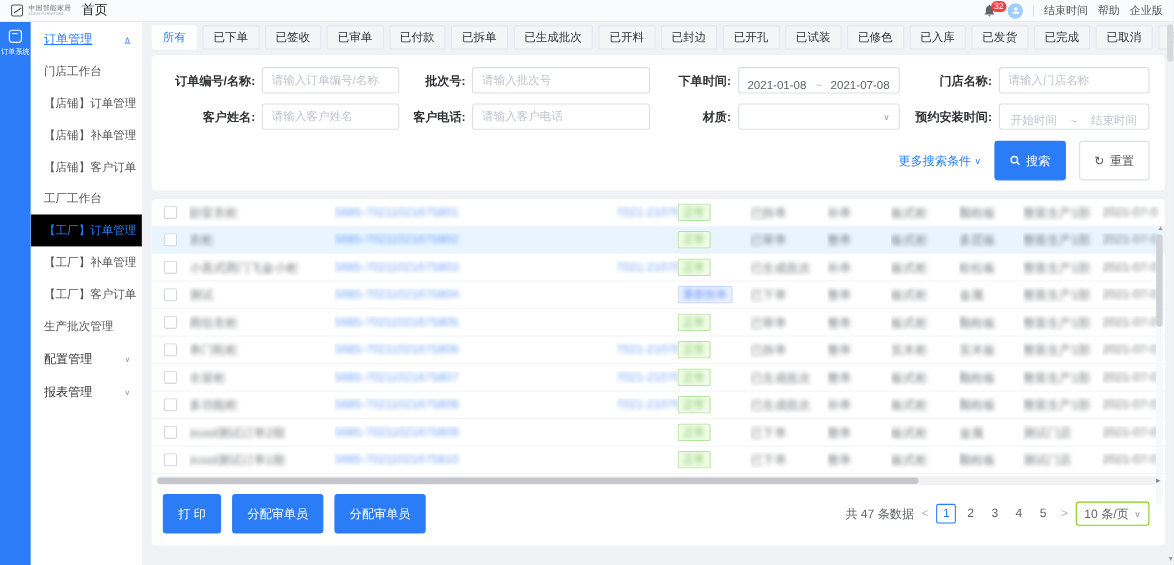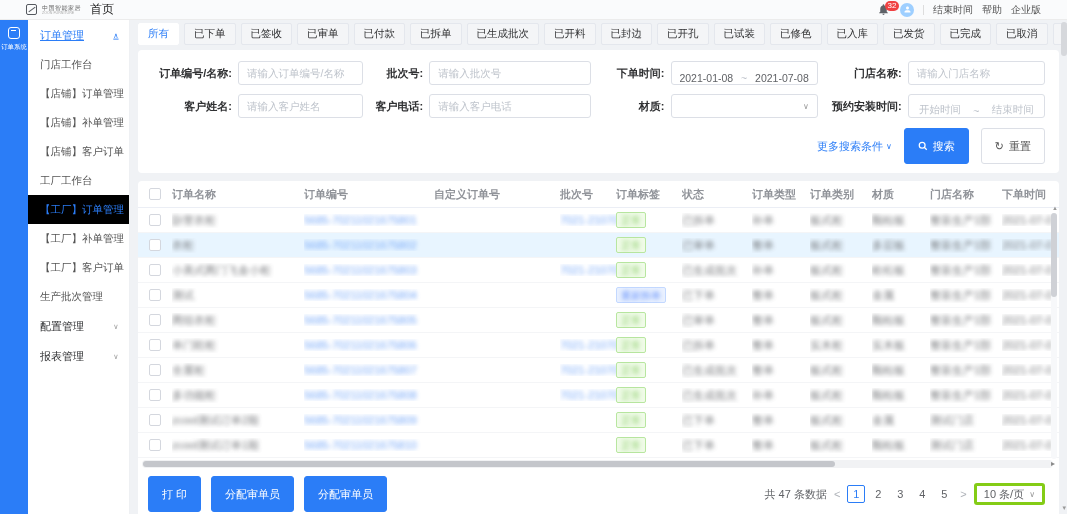--- a/index.html
+++ b/index.html
@@ -1,20 +1,20 @@
 <!DOCTYPE html>
 <html><head>
 <meta charset="utf-8">
 <style>
   html,body{margin:0;padding:0;background:#e9ebee;font-family:"Liberation Sans","DejaVu Sans",sans-serif;}
   *{box-sizing:border-box;}
   #app{position:relative;width:1067px;height:514px;background:#f0f2f5;overflow:hidden;font-size:11px;color:#303133;}
 
   
-  .hdr{position:absolute;top:0;left:0;right:0;height:20px;background:#fafbfc;border-bottom:1px solid #ececec;display:flex;align-items:center;justify-content:space-between;padding:0 26px;}
+  .hdr{position:absolute;top:0;left:0;right:0;height:20px;background:#fafbfc;border-bottom:1px solid #ececec;display:flex;align-items:center;justify-content:space-between;padding:0 10px;}
   .hdr-left{display:flex;align-items:center;gap:5px;}
   .logo-mark{width:11px;height:11px;border:1px solid #55595f;border-radius:2px;position:relative;flex:0 0 auto;}
   .logo-mark::after{content:"";position:absolute;left:1px;top:4px;width:8px;height:1px;background:#55595f;transform:rotate(-35deg);}
   .logo-text{display:flex;flex-direction:column;line-height:1;}
   .logo-title{font-size:6px;color:#666;letter-spacing:.5px;}
   .logo-sub{font-size:4px;color:#aaa;transform:scale(.9);transform-origin:left;}
   .home-label{font-size:12px;color:#262626;margin-left:4px;}
   .hdr-right{display:flex;align-items:center;gap:9px;}
   .bell-wrap{position:relative;width:14px;height:14px;}
   .badge{position:absolute;top:-2px;left:8px;background:#f04142;color:#fff;font-size:8px;line-height:10px;height:10px;min-width:14px;text-align:center;border-radius:6px;padding:0 2px;}
@@ -85,21 +85,21 @@
   .hscroll .thumb{position:absolute;left:1px;top:1px;height:6px;width:76%;background:#c4c6cb;border-radius:3px;cursor:grab;}
   .hscroll-arrow{position:absolute;right:-2px;top:-1px;font-size:8px;color:#888;}
 
   
   .tfoot{display:flex;align-items:center;justify-content:space-between;padding:8px 14px 2px 10px;}
   .tfoot-left{display:flex;gap:10px;}
   .pager{display:flex;align-items:center;gap:7px;color:#606266;font-size:11px;}
   .pg-arrow{color:#aeb2b8;cursor:pointer;font-size:11px;}
   .pg{width:18px;height:18px;line-height:16px;text-align:center;border-radius:2px;cursor:pointer;border:1px solid transparent;}
   .pg.active{border-color:#2b7df7;color:#2b7df7;}
-  .size-select{height:22px;border:3px solid #84cc16;border-radius:3px;display:flex;align-items:center;gap:5px;padding:0 7px;color:#606266;cursor:pointer;}
+  .size-select{height:22px;border:1px solid #84cc16;border-radius:3px;display:flex;align-items:center;gap:5px;padding:0 7px;color:#606266;cursor:pointer;}
   .size-caret{font-size:8px;color:#999;}
 
   
   .page-vscroll{position:absolute;right:0;top:22px;width:6px;height:34px;background:#d6d8dc;border-radius:3px;}
   .page-vscroll-bottom{position:absolute;right:1px;bottom:2px;font-size:7px;color:#999;}
 </style>
 </head>
 <body>
 
 <div id="app">
@@ -245,36 +245,20 @@
           <span>搜索</span>
         </button>
         <button class="btn btn-plain">
           <span>↻</span>
           <span>重置</span>
         </button>
       </div>
     </div>
 
     <div class="table-card">
-      <div class="trow thead" id="thead">
-        <div class="td cbc">
-            <span class="cb"></span>
-          </div>
-      <div class="td">订单名称</div>
-          <div class="td">订单编号</div>
-          <div class="td">自定义订单号</div>
-          <div class="td">批次号</div>
-          <div class="td">订单标签</div>
-          <div class="td">状态</div>
-          <div class="td">订单类型</div>
-          <div class="td">订单类别</div>
-          <div class="td">材质</div>
-          <div class="td">门店名称</div>
-          <div class="td">下单时间</div>
-        </div>
       <div id="tbody">
           <div class="trow throw">
             <div class="td cbc">
               <div class="cb"></div>
             </div>
             <div class="td"><span class="redact">卧室衣柜</span></div>
             <div class="td"><span class="redact lnk">5685-70211021675801</span></div>
             <div class="td"><span class=""></span></div>
             <div class="td"><span class="redact lnk">7021-210705-5a</span></div>
             <div class="td"><div class="tag green"><span class="redact">正常</span></div></div>

